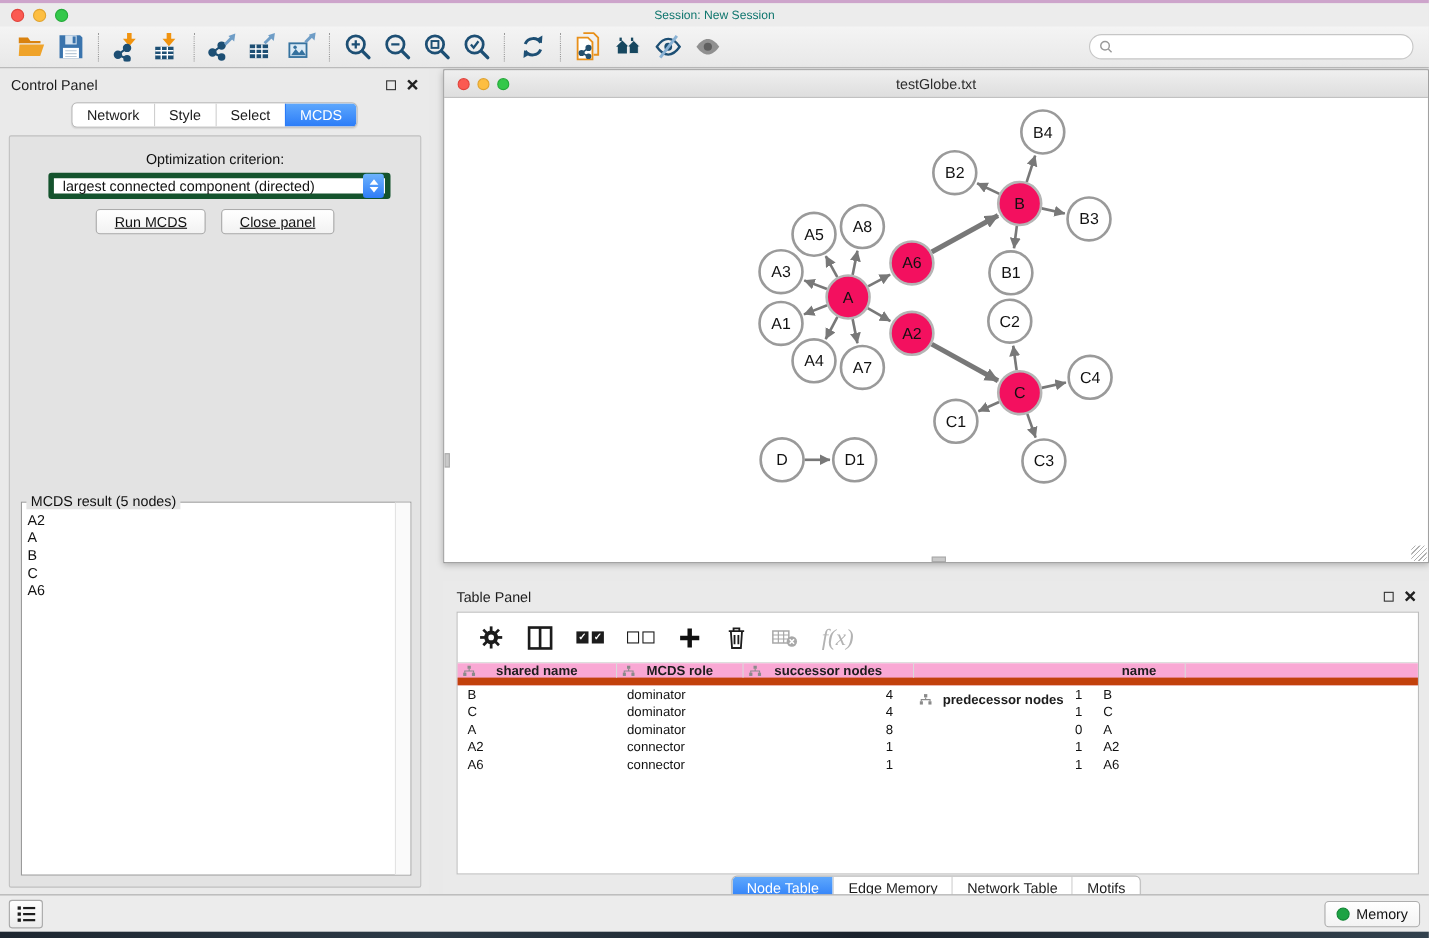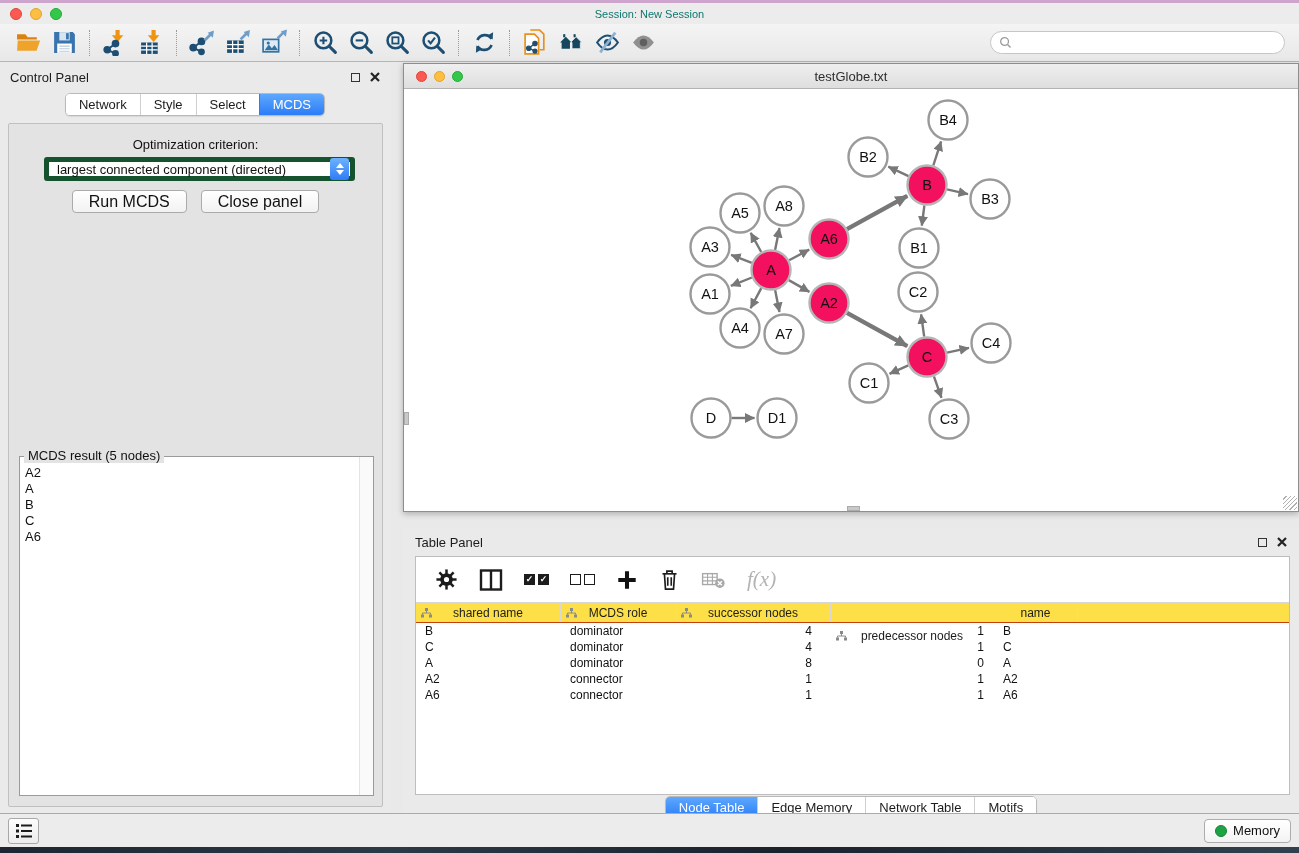--- a/index.html
+++ b/index.html
@@ -40,21 +40,21 @@
   .close-x svg { width:10px; height:10px; display:block; }
   .cp-tabs-row { position:absolute; left:0; top:30px; width:100%; display:flex; justify-content:center; }
   .cp-content { position:absolute; left:8px; right:7px; top:60px; bottom:6px; background:#e3e3e3; border:1px solid #c0c0c0; border-radius:2px; }
   .opt-label { position:absolute; top:13px; left:0; right:0; text-align:center; font-size:13px; color:#111; }
   .dropdown { position:absolute; top:33px; left:35px; right:27px; height:24px; background:#fff; border:5px solid #14532d; border-radius:3px; display:flex; align-items:center; }
   .dropdown .dval { flex:1; font-size:13px; padding-left:8px; color:#111; white-space:nowrap; overflow:hidden; }
   .dropdown .spinner { width:19px; height:22px; margin:0 1px; border-radius:3px; background:linear-gradient(#6db3fd,#2e7cf7); display:flex; flex-direction:column; align-items:center; justify-content:center; gap:2px; }
   .spinner .up { width:0; height:0; border-left:4px solid transparent; border-right:4px solid transparent; border-bottom:5px solid #fff; }
   .spinner .dn { width:0; height:0; border-left:4px solid transparent; border-right:4px solid transparent; border-top:5px solid #fff; }
   .cp-buttons { position:absolute; top:66px; left:0; right:0; display:flex; justify-content:center; gap:14px; }
-  .mac-btn { height:23px; padding:0 16px; background:linear-gradient(#ffffff,#f2f2f2); border:1px solid #ababab; border-radius:4px; font-size:16px; color:#111; font-family:"Liberation Sans",sans-serif; }
+  .mac-btn { height:23px; padding:0 16px; background:linear-gradient(#ffffff,#f2f2f2); border:1px solid #ababab; border-radius:4px; font-size:13px; color:#111; font-family:"Liberation Sans",sans-serif;text-decoration:underline; }
   .groupbox { position:absolute; left:10px; right:8px; top:332px; bottom:10px; border:1px solid #9a9a9a; background:#fff; }
   .groupbox .legend { position:absolute; top:-9px; left:4px; background:#e3e3e3; padding:0 4px; font-size:13px; color:#111; }
   .listbox { position:absolute; inset:0; display:flex; }
   .list-items { flex:1; padding:8px 0 0 5px; }
   .list-item { font-size:13px; line-height:16px; color:#111; }
   .list-scrollbar { width:14px; background:#fafafa; border-left:1px solid #e3e3e3; }
 
   
   .net-window { position:absolute; left:403px; top:63px; width:896px; height:449px; border:1px solid #8e8e8e; background:#fff; box-shadow:0 2px 6px rgba(0,0,0,.25); }
   .net-titlebar { position:absolute; left:0; top:0; right:0; height:25px; background:linear-gradient(#efefef,#dedede); border-bottom:1px solid #b3b3b3; display:flex; align-items:center; justify-content:center; }
@@ -70,21 +70,21 @@
   .table-panel { position:absolute; left:403px; top:528px; width:896px; height:293px; background:#eaeaea; }
   .tp-white { position:absolute; left:12px; right:9px; top:28px; height:239px; background:#fff; border:1px solid #bdbdbd; }
   .tp-toolbar { height:46px; display:flex; align-items:center; gap:21px; padding-left:19px; border-bottom:1px solid #d6d6d6; }
   .tp-tool { display:flex; align-items:center; justify-content:center; background:none; border:none; }
   .cb-pair { display:flex; gap:3px; }
   .cb { width:11px; height:11px; }
   .cb.checked { background:#1c1c1c; color:#fff; font-size:9px; line-height:11px; text-align:center; font-weight:bold; }
   .cb.empty { border:1.6px solid #1c1c1c; background:#fff; }
   .fx { font-family:"Liberation Serif",serif; font-style:italic; color:#b3b3b3; font-size:21px; }
   .tbl { width:100%; }
-  .tbl-header { display:flex; height:20px; background:#fde047; border-bottom:1px solid #c2410c; }
+  .tbl-header { display:flex; height:20px; background:#f9a8d4; border-bottom:7px solid #c2410c;font-weight:bold; }
   .th { display:flex; align-items:center; justify-content:center; gap:5px; font-size:12px; color:#1c1c1c; border-right:1px solid #d9d9d9; position:relative; }
   .th svg { position:absolute; left:5px; }
   .tbl-row { display:flex; height:16px; align-items:center; }
   .td { font-size:12px; color:#111; overflow:hidden; white-space:nowrap; }
   .td.l { text-align:left; padding-left:9px; }
   .td.r2 { text-align:right; padding-right:19px; }
   .td.r3 { text-align:right; padding-right:10px; }
   .tp-tabs-row { position:absolute; left:0; right:0; bottom:2px; display:flex; justify-content:center; }
 
   

